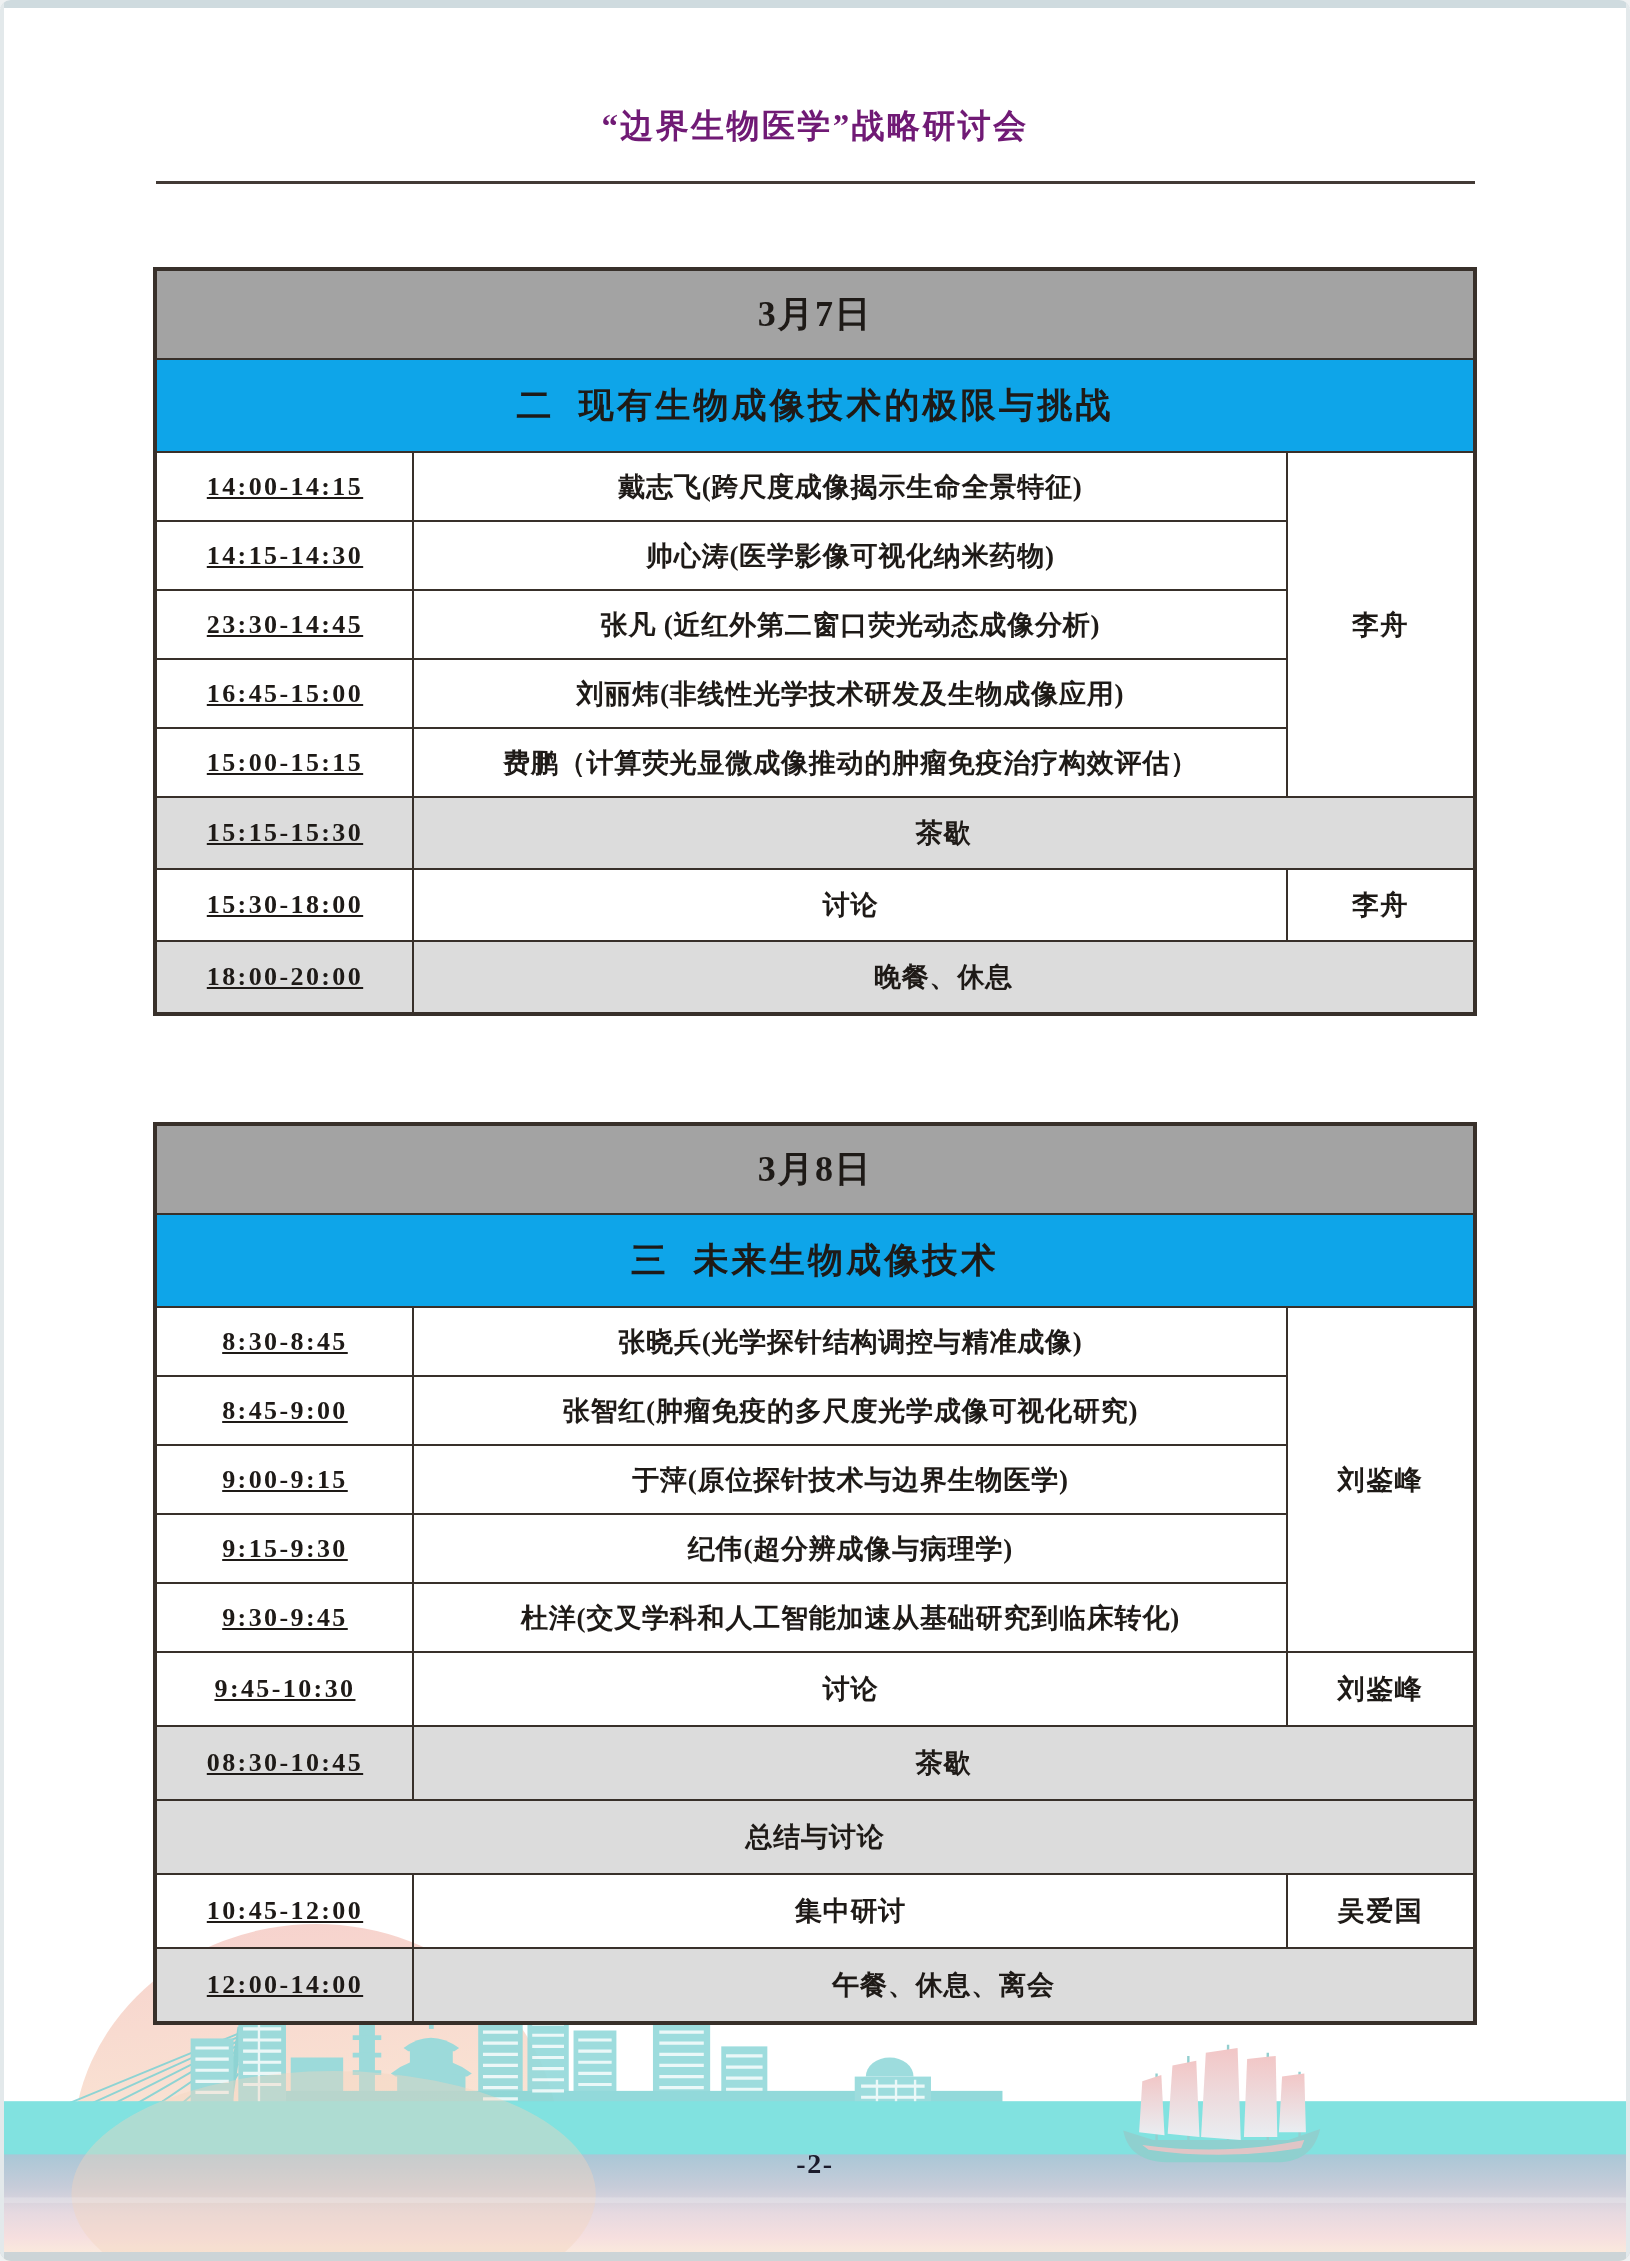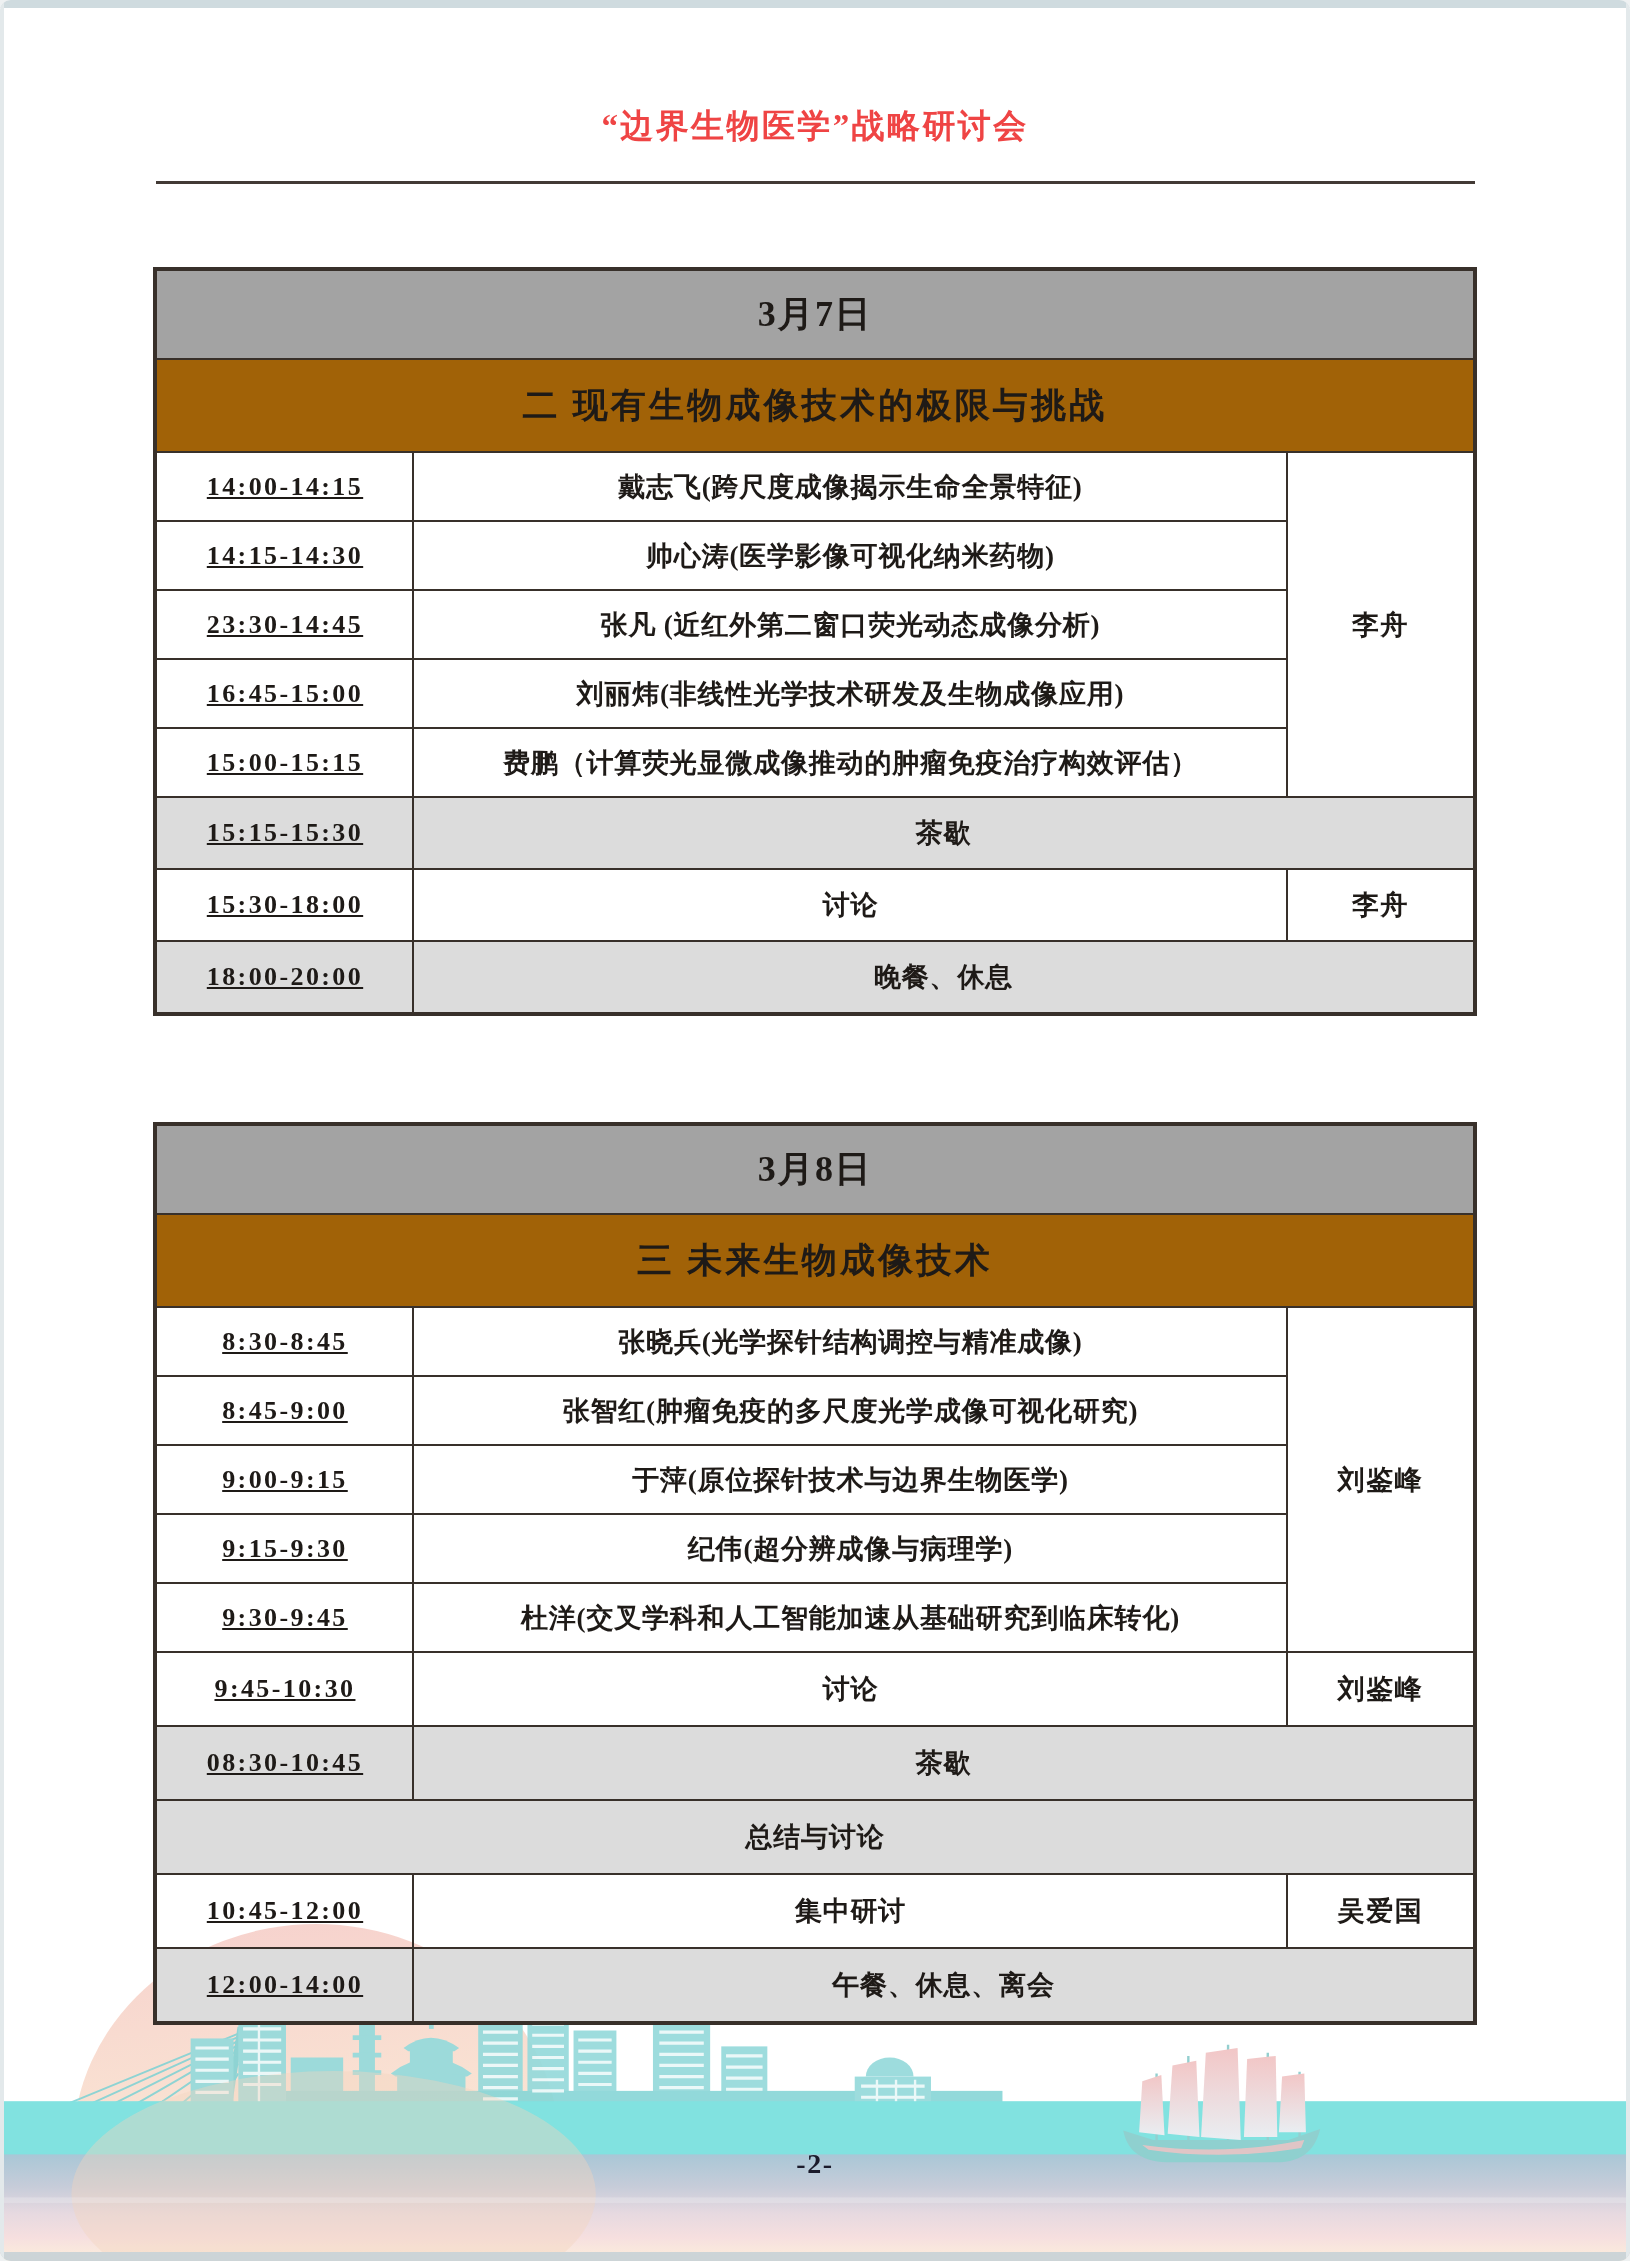--- a/index.html
+++ b/index.html
@@ -17,21 +17,21 @@
   
   .edge-top    { position:absolute; top:0; left:0; right:0; height:8px; background:#cfdbdf; z-index:6; }
   .edge-bottom { position:absolute; bottom:0; left:0; right:0; height:9.5px; background:#ccd4d7; z-index:6; }
   .edge-left   { position:absolute; top:0; bottom:0; left:0;  width:4px; background:#e3e9eb; z-index:6; }
   .edge-right  { position:absolute; top:0; bottom:0; right:0; width:4px; background:#e3e9eb; z-index:6; }
 
   .doc-title {
     position:relative; z-index:2;
     padding-top:100px; text-align:center;
     font-size:33px; line-height:52px; font-weight:bold;
-    color:#ef4444; letter-spacing:2.4px;
+    color:#701a75; letter-spacing:2.4px;
   }
   .title-rule {
     position:relative; z-index:2;
     width:1319px; height:3.2px; margin:29px auto 0;
     background:#423a35;
   }
 
   table.sched {
     position:relative; z-index:2;
     width:1319px; margin:0 auto;
@@ -41,21 +41,21 @@
   table.t1 { margin-top:83px; }
   table.t2 { margin-top:106px; }
   table.sched td {
     border:2.4px solid #38302a;
     text-align:center; vertical-align:middle;
     color:#1e1a17; font-weight:bold;
     padding:0 8px;
     overflow:hidden;
   }
   td.cell-date    { background:#a3a3a3; font-size:36px; height:87px; letter-spacing:1.6px; }
-  td.cell-session { background:#a16207; font-size:35px; height:91px; letter-spacing:3.2px; }
+  td.cell-session { background:#0ea5e9; font-size:35px; height:91px; letter-spacing:3.2px;font-family:Liberation Mono, monospace; }
   tr.row-talk td  { height:67px; }
   tr.row-extra td { height:70px;margin-top:12px; }
   .t2 tr.row-extra td { height:72px; }
   td.cell-time  { font-size:26px; letter-spacing:2.4px;text-decoration:underline; }
   td.cell-topic { font-size:27px; letter-spacing:0.8px; }
   td.cell-chair { font-size:27px; letter-spacing:1.6px; }
   td.gray { background:#dcdcdc; }
 
   
   .footer { position:absolute; left:0; right:0; bottom:0; height:264px; z-index:0; }

